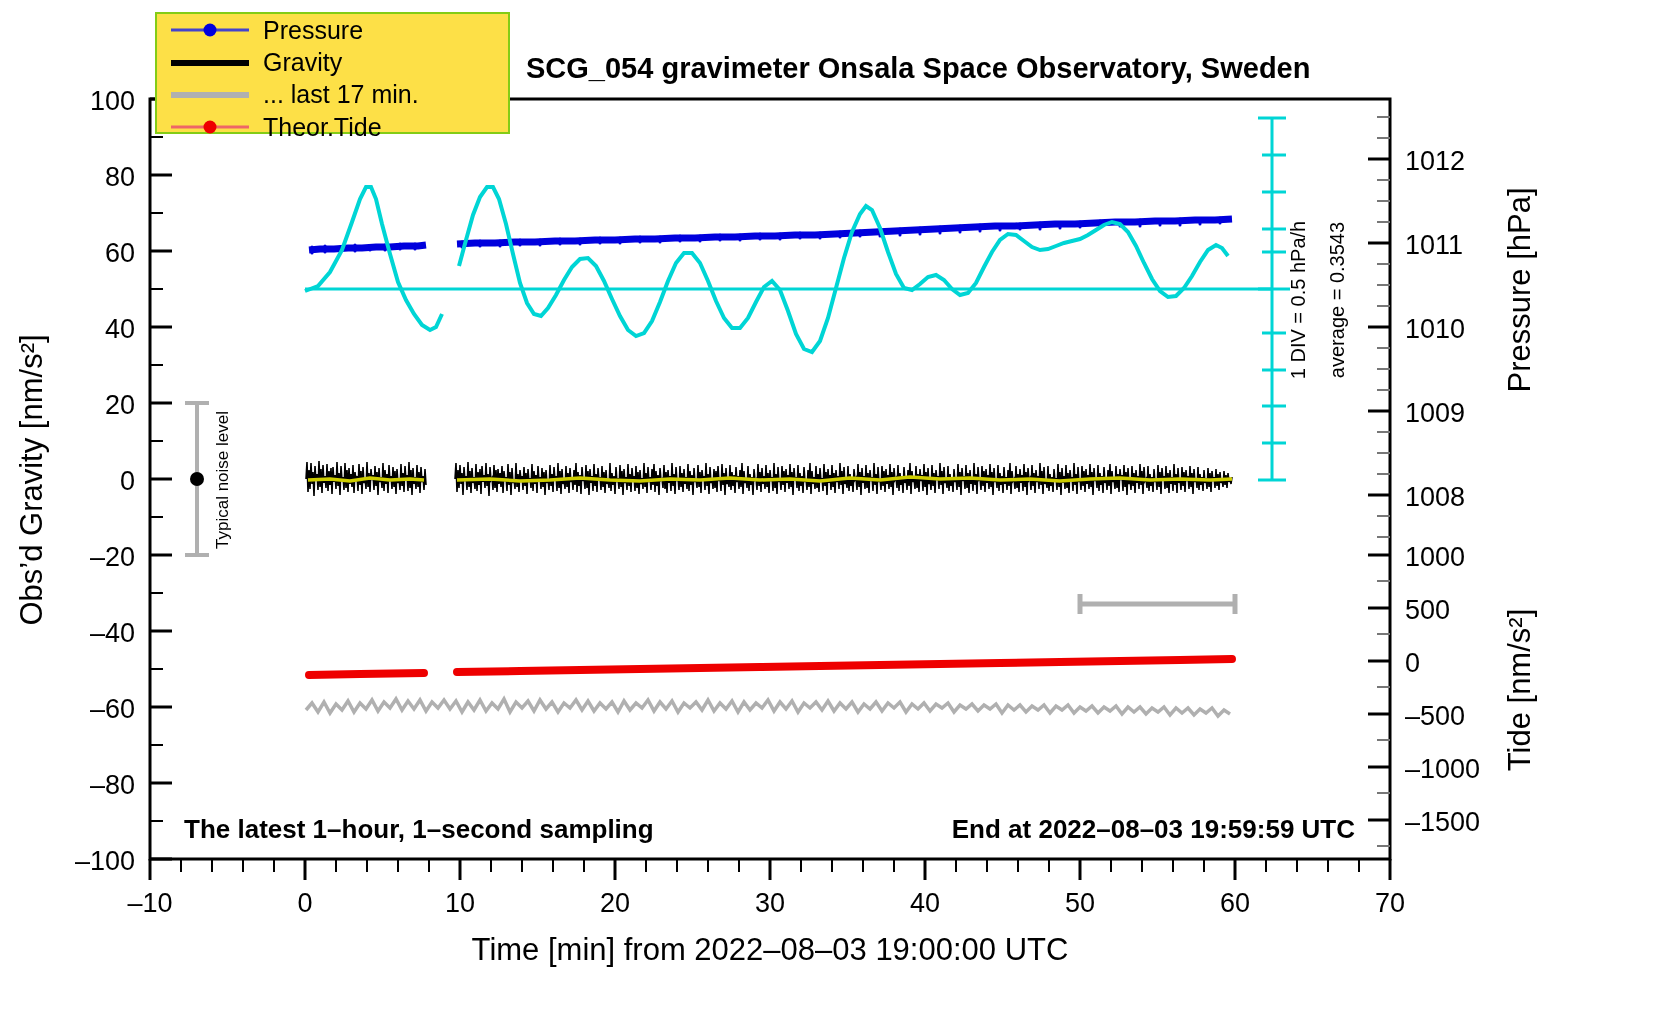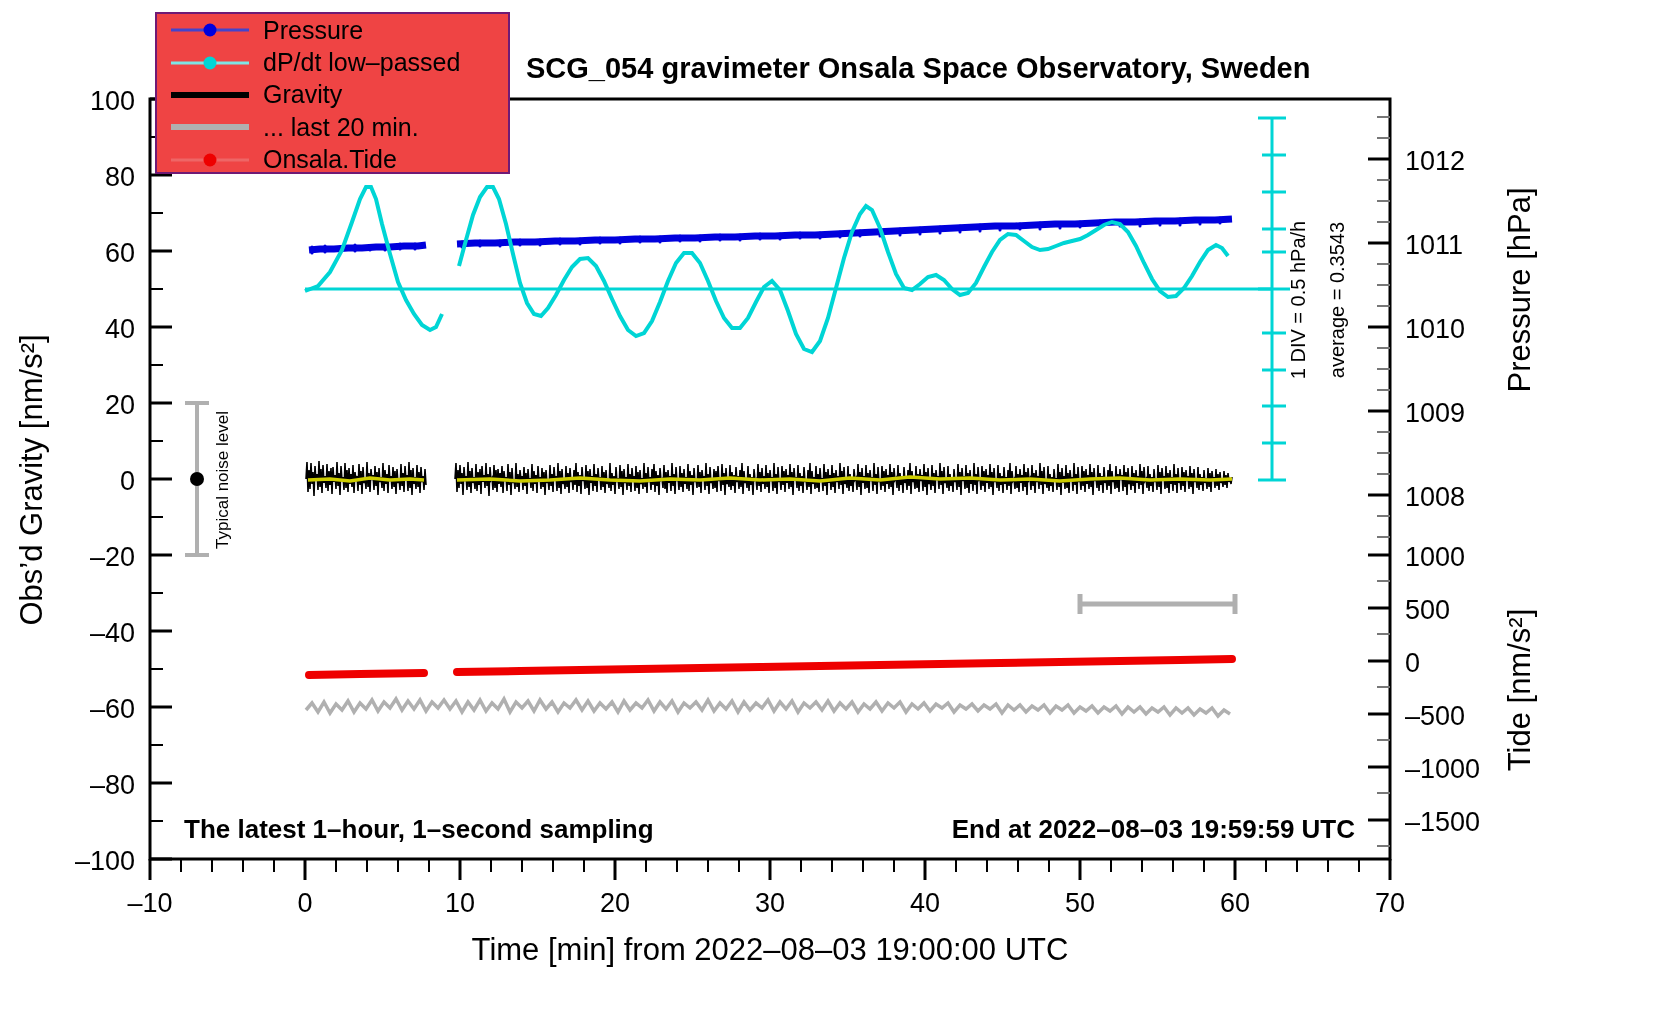--- a/index.html
+++ b/index.html
@@ -9,22 +9,22 @@
   svg.plot{position:absolute;left:0;top:0;width:1660px;height:1020px;}
 
   .ttl{font-size:29px;font-weight:bold;}
   .axlab{font-size:31px;}
   .tick{font-size:27px;}
   .annot{font-size:26px;font-weight:bold;}
   .smallrot{font-size:20px;}
   .noiserot{font-size:17px;}
   .legtxt{font-size:25px;}
 
-  .legendbox{position:absolute;left:155px;top:12px;width:355px;height:162px;
-             background:#ef4444;border:2px solid #701a75;box-sizing:border-box;}
+  .legendbox{position:absolute;left:155px;top:12px;width:355px;height:122px;
+             background:#fde047;border:2px solid #84cc16;box-sizing:border-box;}
   .legrow{display:flex;align-items:center;height:32.4px;padding-left:14px;}
   .legsample{width:78px;height:32px;position:relative;flex:none;margin-right:14px;}
   .legline{position:absolute;left:0;top:50%;width:78px;transform:translateY(-50%);}
   .legdot{position:absolute;left:50%;top:50%;width:13px;height:13px;border-radius:50%;
           transform:translate(-50%,-50%);}
   .leglabel{white-space:nowrap;}
 </style>
 </head>
 <body>
 
@@ -327,53 +327,44 @@
     <div class="legrow">
       <span class="legsample">
         <svg class="legline" width="78" height="4" viewBox="0 0 78 4">
             <line x1="0" y1="2" x2="78" y2="2" stroke="#4444cc" stroke-width="3"></line>
           </svg>
         <span class="legdot" style="background:#0000dd;"></span>
       </span>
       <span class="legtxt leglabel">Pressure</span>
     </div>
 
-    <div class="legrow">
-      <span class="legsample">
-        <svg class="legline" width="78" height="4" viewBox="0 0 78 4">
-            <line x1="0" y1="2" x2="78" y2="2" stroke="#7fe5e5" stroke-width="3"></line>
-          </svg>
-        <span class="legdot" style="background:#00d5d5;"></span>
-      </span>
-      <span class="legtxt leglabel">dP/dt low–passed</span>
-    </div>
 
     <div class="legrow">
       <span class="legsample">
         <svg class="legline" width="78" height="8" viewBox="0 0 78 8">
             <line x1="0" y1="4" x2="78" y2="4" stroke="#000000" stroke-width="6"></line>
           </svg>
       </span>
       <span class="legtxt leglabel">Gravity</span>
     </div>
 
     <div class="legrow">
       <span class="legsample">
         <svg class="legline" width="78" height="8" viewBox="0 0 78 8">
             <line x1="0" y1="4" x2="78" y2="4" stroke="#b0b0b0" stroke-width="6"></line>
           </svg>
       </span>
-      <span class="legtxt leglabel">... last 20 min.</span>
+      <span class="legtxt leglabel">... last 17 min.</span>
     </div>
 
     <div class="legrow">
       <span class="legsample">
         <svg class="legline" width="78" height="4" viewBox="0 0 78 4">
             <line x1="0" y1="2" x2="78" y2="2" stroke="#ee6666" stroke-width="3"></line>
           </svg>
         <span class="legdot" style="background:#ee0000;"></span>
       </span>
-      <span class="legtxt leglabel">Onsala.Tide</span>
+      <span class="legtxt leglabel">Theor.Tide</span>
     </div>
 
   </div>
 
 </div>
 
 </body></html>

